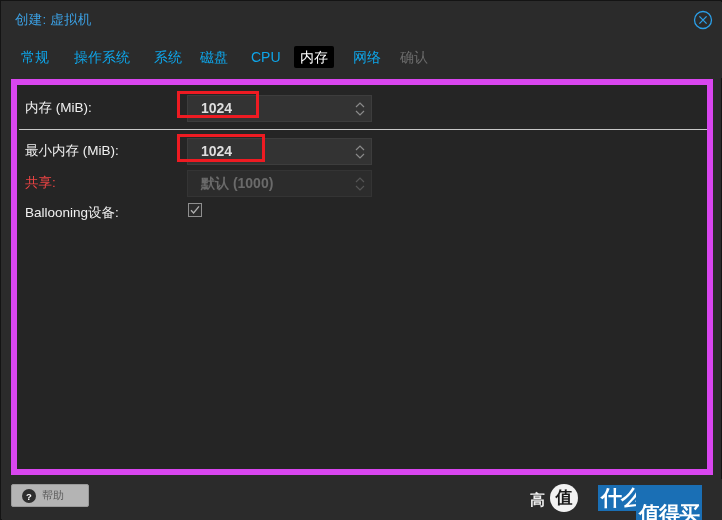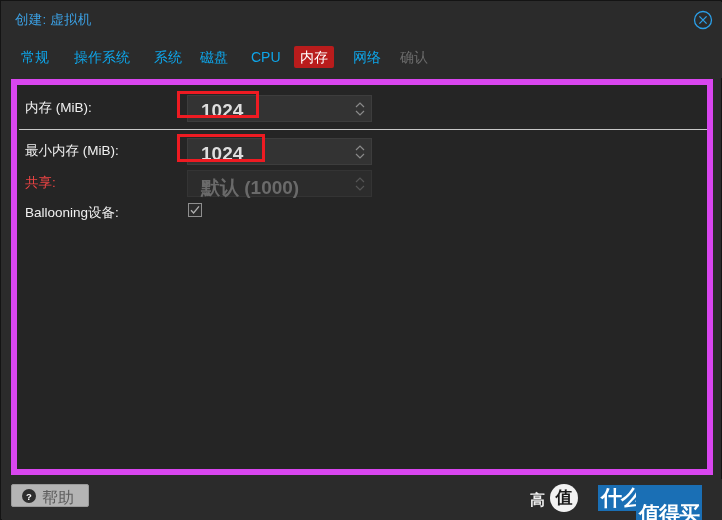--- a/index.html
+++ b/index.html
@@ -66,21 +66,21 @@
     height: 22px;
     line-height: 22px;
     padding: 0 6px;
     font-size: 14px;
     color: #0ea5e9;
     white-space: nowrap;
     cursor: pointer;
     border-radius: 2px;
   }
   .tab.active {
-    background: #b91c1c;
+    background: #000000;
     color: #ffffff;
   }
   .tab.disabled {
     color: #6b6b6b;
     cursor: default;
   }
 
   
   #content {
     position: absolute;
@@ -122,21 +122,21 @@
     box-sizing: border-box;
   }
   .spinbox.disabled {
     background: #2c2c2c;
     border-color: #343434;
   }
   .spin-value {
     position: absolute;
     left: 13px;
     top: 4px;
-    font-size: 19px;
+    font-size: 14px;
     font-weight: bold;
     color: #dedede;
     white-space: nowrap;
   }
   .spin-value.placeholder {
     font-weight: bold;
     color: #6a6a6a;
   }
   .spin-arrows {
     position: absolute;
@@ -202,21 +202,21 @@
   }
   #help-icon {
     position: absolute;
     left: 10px;
     top: 4px;
   }
   #help-label {
     position: absolute;
     left: 30px;
     top: 3px;
-    font-size: 16px;
+    font-size: 11px;
     color: #5e5e5e;
     white-space: nowrap;
   }
 
   
   #watermark {
     position: absolute;
     right: 1px;
     top: 2px;
     height: 34px;

